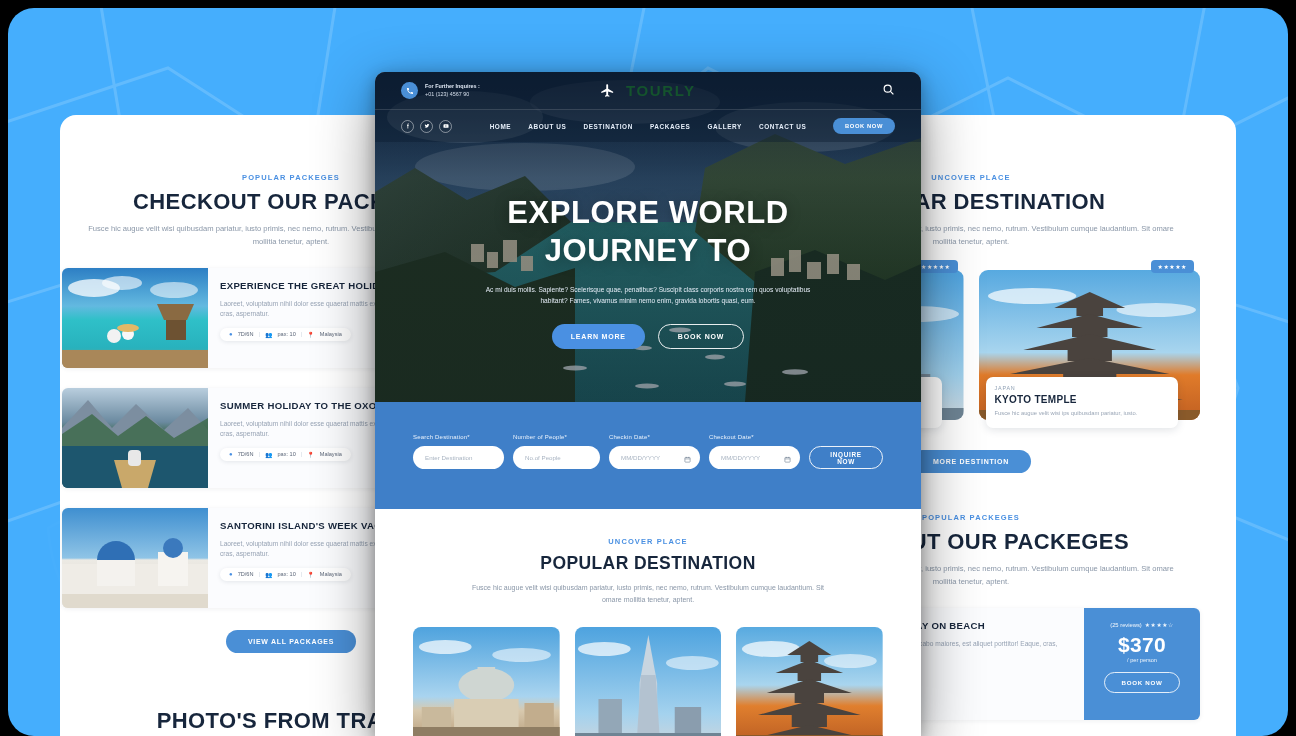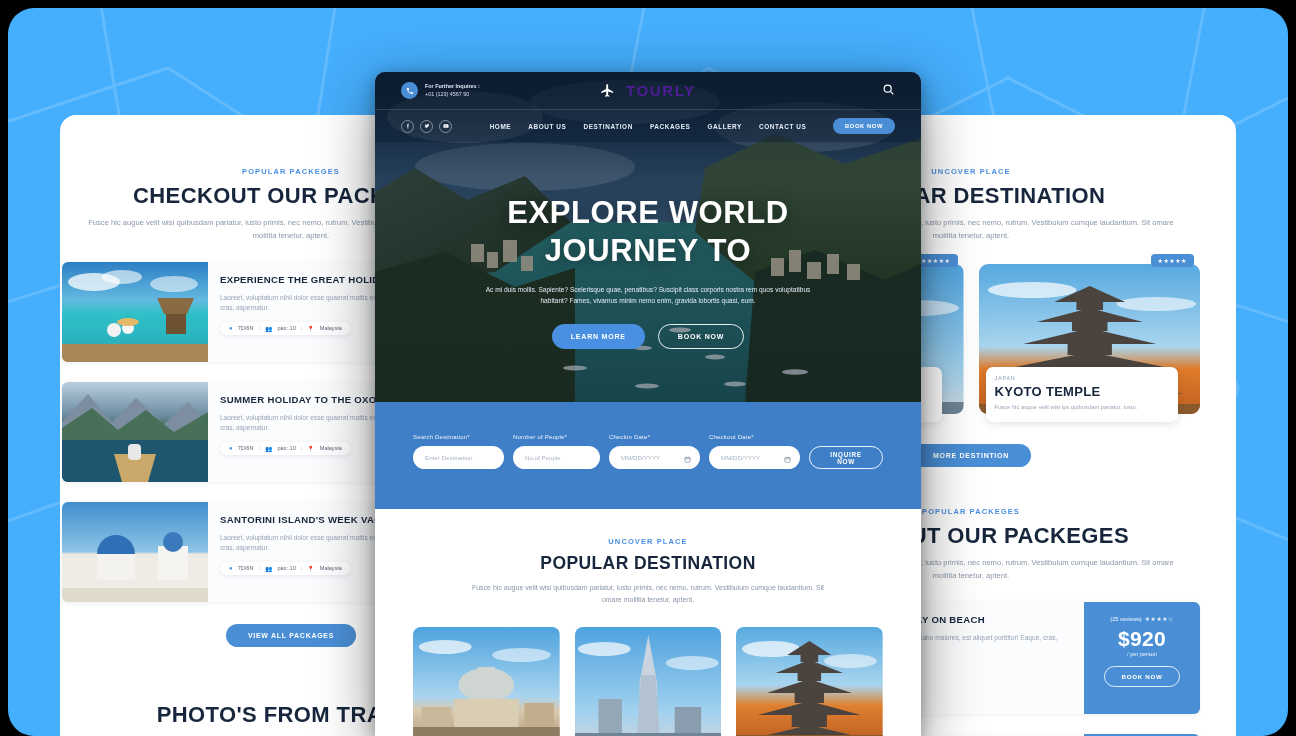--- a/index.html
+++ b/index.html
@@ -32,21 +32,21 @@
     border-radius: 16px 0 0 0;
     overflow: hidden;
   }
   .rightpanel {
     position: absolute; left: 740px; top: 115px;
     width: 496px; height: 621px;
     background: #ffffff;
     border-radius: 0 16px 0 0;
     overflow: hidden;
   }
-  .panel-inner { position: absolute; top: 10px; width: 530px; }
+  .panel-inner { position: absolute; top: 16px; width: 530px; }
   .leftpanel .panel-inner { right: 0; }
   .rightpanel .panel-inner { left: -34px; }
 
   .sec-eyebrow {
     text-align: center; color: #4a90e2; font-size: 7.5px;
     letter-spacing: 1.1px; font-weight: 600; text-transform: uppercase;
   }
   .sec-title {
     text-align: center; color: #17263c; font-size: 22px;
     font-weight: 800; letter-spacing: .4px; margin-top: 7px;
@@ -97,21 +97,21 @@
   .dest-photo {
     position: absolute; inset: 0; border-radius: 9px; overflow: hidden;
   }
   .dest-label {
     position: absolute; left: 7px; right: 22px; bottom: -8px;
     background: #fff; border-radius: 7px; padding: 8px 9px 9px 9px;
     box-shadow: 0 2px 8px rgba(23,38,60,.13);
   }
   .dest-country { font-size: 5.4px; color: #8fa0b4; letter-spacing: .8px; text-transform: uppercase; }
   .dest-name {
-    font-size: 13px; font-weight: 800; color: #17263c;
+    font-size: 10px; font-weight: 800; color: #17263c;
     margin-top: 3px; letter-spacing: .3px; text-transform: uppercase;
   }
   .dest-desc { font-size: 5.8px; color: #9aa6b6; line-height: 1.7; margin-top: 4px; }
   .dest-stars {
     position: absolute; right: 6px; top: -10px;
     background: #4a8fd6; color: #fff; border-radius: 4px;
     padding: 3px 7px; font-size: 6px; letter-spacing: .5px;
   }
 
   
@@ -158,21 +158,21 @@
   .call-wrap { display: flex; align-items: center; gap: 7px; }
   .call-circle {
     width: 17px; height: 17px; border-radius: 50%;
     background: #4a8fd6; display: flex; align-items: center; justify-content: center;
   }
   .call-txt { color: #dfe8f4; line-height: 1.45; }
   .call-txt .l1 { font-size: 5.4px; font-weight: 700; }
   .call-txt .l2 { font-size: 5.4px; opacity: .92; }
   .brand {
     position: absolute; left: 0; right: 0; text-align: center;
-    color: #4c1d95; font-size: 15px; font-weight: 800; letter-spacing: 1.6px;
+    color: #14532d; font-size: 15px; font-weight: 800; letter-spacing: 1.6px;
     pointer-events: none;
   }
   .brand .plane { margin-right: 5px; }
   .search-btn {
     margin-left: auto; background: none; border: none;
     color: #fff; cursor: pointer; padding: 0; z-index: 6;
   }
 
   .navbar {
     position: relative; z-index: 5;
@@ -500,21 +500,21 @@
           <span>pax: 10</span>
           <span class="sep">|</span>
           <span class="dot">📍</span>
           <span>Malaysia</span>
         </div>
       </div>
       <div class="price-card">
         <div class="price-rev">
           <span>(25 reviews)</span><span class="stars">★★★★☆</span>
         </div>
-        <div class="price-amt">$920</div>
+        <div class="price-amt">$370</div>
         <div class="price-per">/ per person</div>
         <button class="price-btn">BOOK NOW</button>
       </div>
     </div>
 
     <div class="pkg-row priced">
       <div class="pkg-body" style="padding-left:14px">
         <div class="pkg-title">SUMMER HOLIDAY TO THE OXOLOTAN RIVER</div>
 
       </div>

